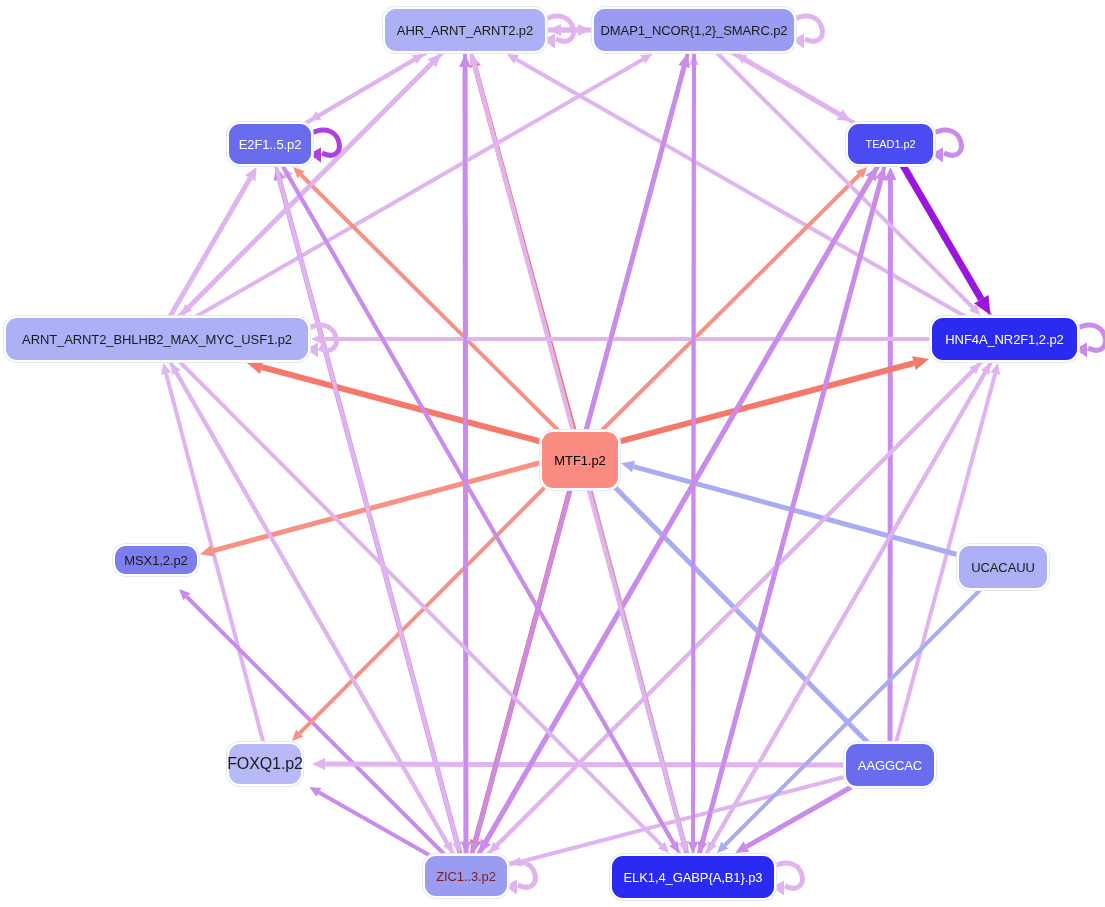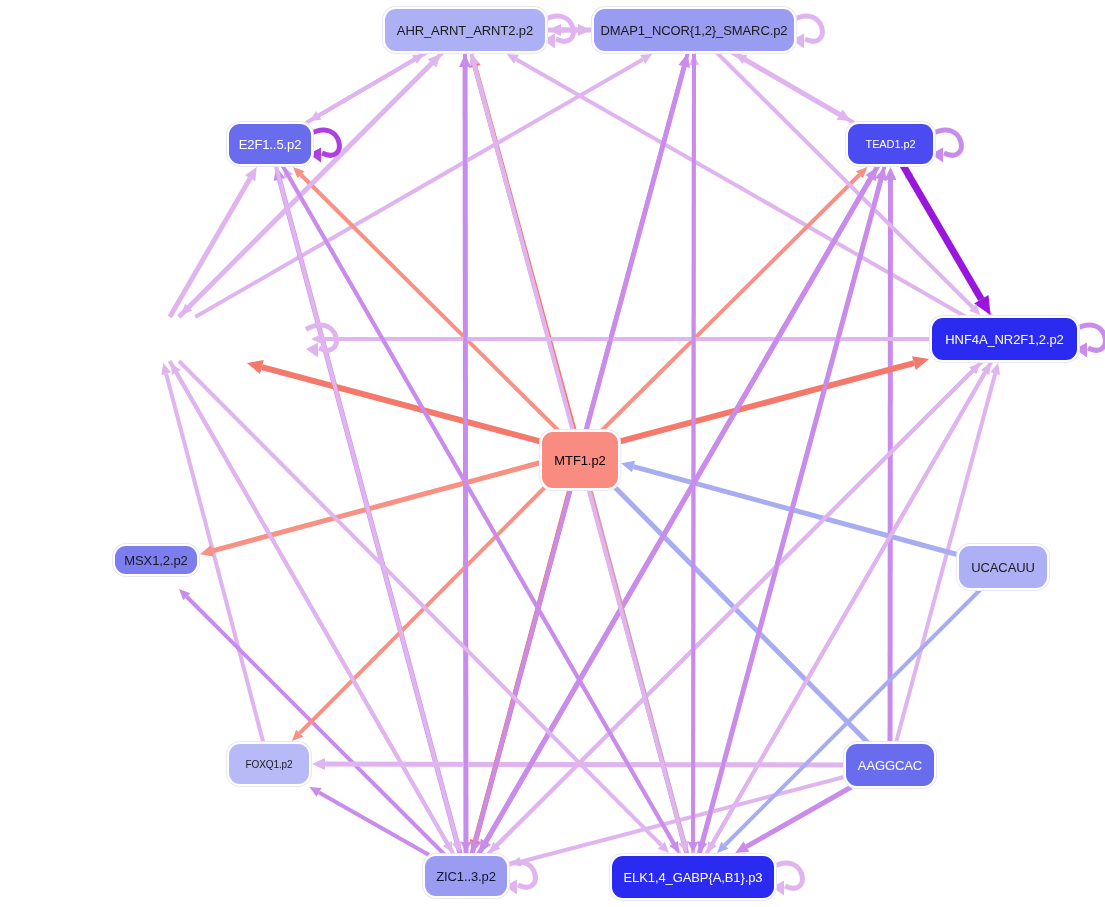--- a/index.html
+++ b/index.html
@@ -296,37 +296,40 @@
     </div>
     <div class="node" style="left: 594px; top: 9px; width: 200px; height: 42px; background: rgb(154, 156, 242); color: rgb(26, 26, 26); font-size: 13px;">
       <span class="lbl">DMAP1_NCOR{1,2}_SMARC.p2</span>
     </div>
     <div class="node" style="left: 229px; top: 124px; width: 82px; height: 40px; background: rgb(106, 108, 238); color: rgb(255, 255, 255); font-size: 13px;">
       <span class="lbl">E2F1..5.p2</span>
     </div>
     <div class="node" style="left: 848px; top: 124px; width: 85px; height: 40px; background: rgb(74, 76, 242); color: rgb(255, 255, 255); font-size: 11px;">
       <span class="lbl">TEAD1.p2</span>
     </div>
+    <div class="node" style="left: 6px; top: 318px; width: 302px; height: 42px; background: rgb(174, 176, 245); color: rgb(26, 26, 26); font-size: 13px;">
+      <span class="lbl">ARNT_ARNT2_BHLHB2_MAX_MYC_USF1.p2</span>
+    </div>
     <div class="node" style="left: 932px; top: 318px; width: 145px; height: 42px; background: rgb(42, 42, 240); color: rgb(255, 255, 255); font-size: 13px;">
       <span class="lbl">HNF4A_NR2F1,2.p2</span>
     </div>
     <div class="node" style="left: 542px; top: 432px; width: 76px; height: 56px; background: rgb(249, 139, 128); color: #000000; font-size: 13px;">
       <span class="lbl">MTF1.p2</span>
     </div>
     <div class="node" style="left: 115px; top: 546px; width: 82px; height: 28px; background: rgb(124, 126, 240); color: rgb(26, 26, 26); font-size: 13px;">
       <span class="lbl">MSX1,2.p2</span>
     </div>
     <div class="node" style="left: 959px; top: 546px; width: 88px; height: 42px; background: rgb(174, 176, 245); color: rgb(26, 26, 26); font-size: 13px;">
       <span class="lbl">UCACAUU</span>
     </div>
-    <div class="node" style="left: 229px; top: 744px; width: 80px; height: 40px; background: rgb(184, 186, 247); color: rgb(26, 26, 26); font-size: 10px;">
+    <div class="node" style="left: 229px; top: 744px; width: 72px; height: 40px; background: rgb(184, 186, 247); color: rgb(26, 26, 26); font-size: 16px;">
       <span class="lbl">FOXQ1.p2</span>
     </div>
     <div class="node" style="left: 846px; top: 744px; width: 88px; height: 42px; background: rgb(106, 108, 238); color: rgb(255, 255, 255); font-size: 13px;">
       <span class="lbl">AAGGCAC</span>
     </div>
-    <div class="node" style="left: 425px; top: 856px; width: 82px; height: 40px; background: rgb(154, 156, 242); color: #0f172a; font-size: 13px;">
+    <div class="node" style="left: 425px; top: 856px; width: 82px; height: 40px; background: rgb(154, 156, 242); color: #7f1d1d; font-size: 13px;">
       <span class="lbl">ZIC1..3.p2</span>
     </div>
     <div class="node" style="left: 612px; top: 856px; width: 162px; height: 42px; background: rgb(42, 42, 240); color: rgb(255, 255, 255); font-size: 13px;">
       <span class="lbl">ELK1,4_GABP{A,B1}.p3</span>
     </div>
   </div>
 
 </body></html>

